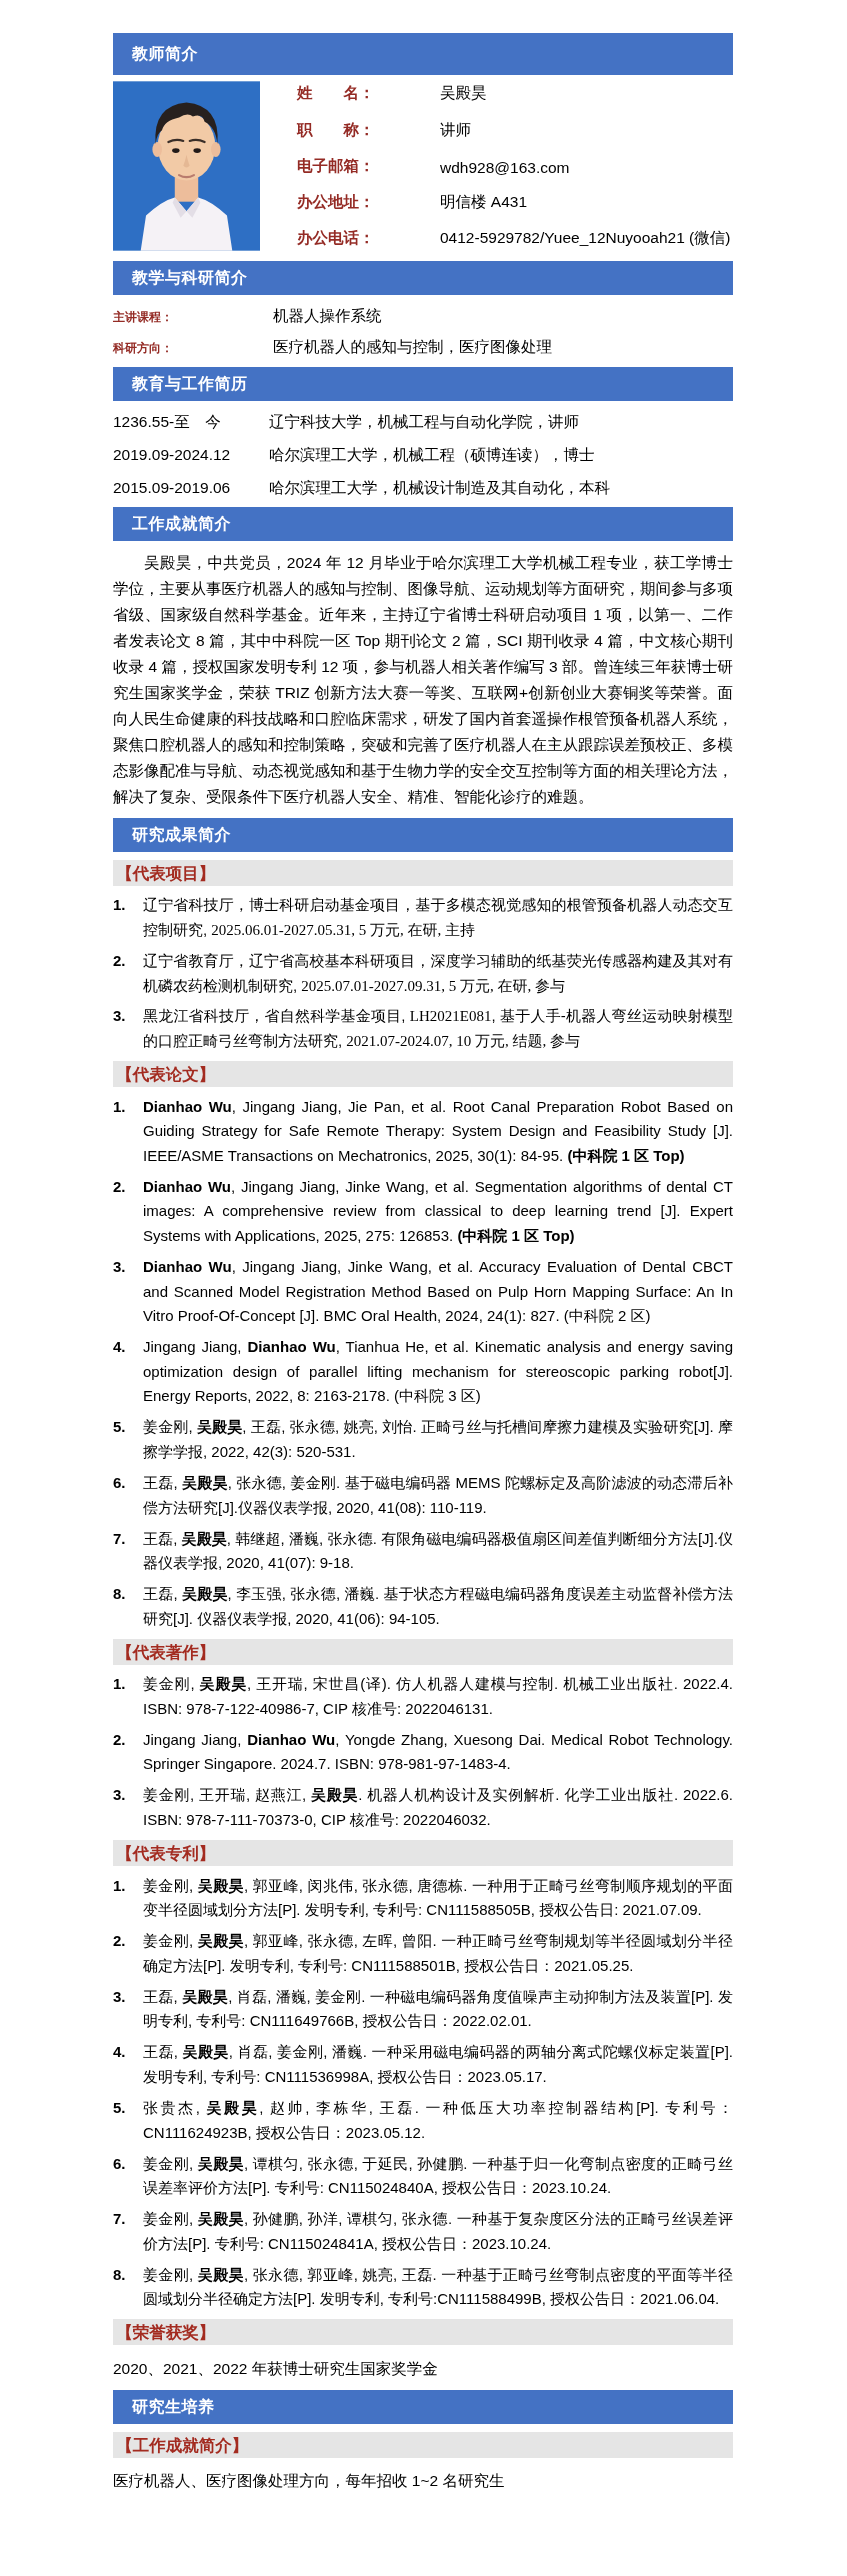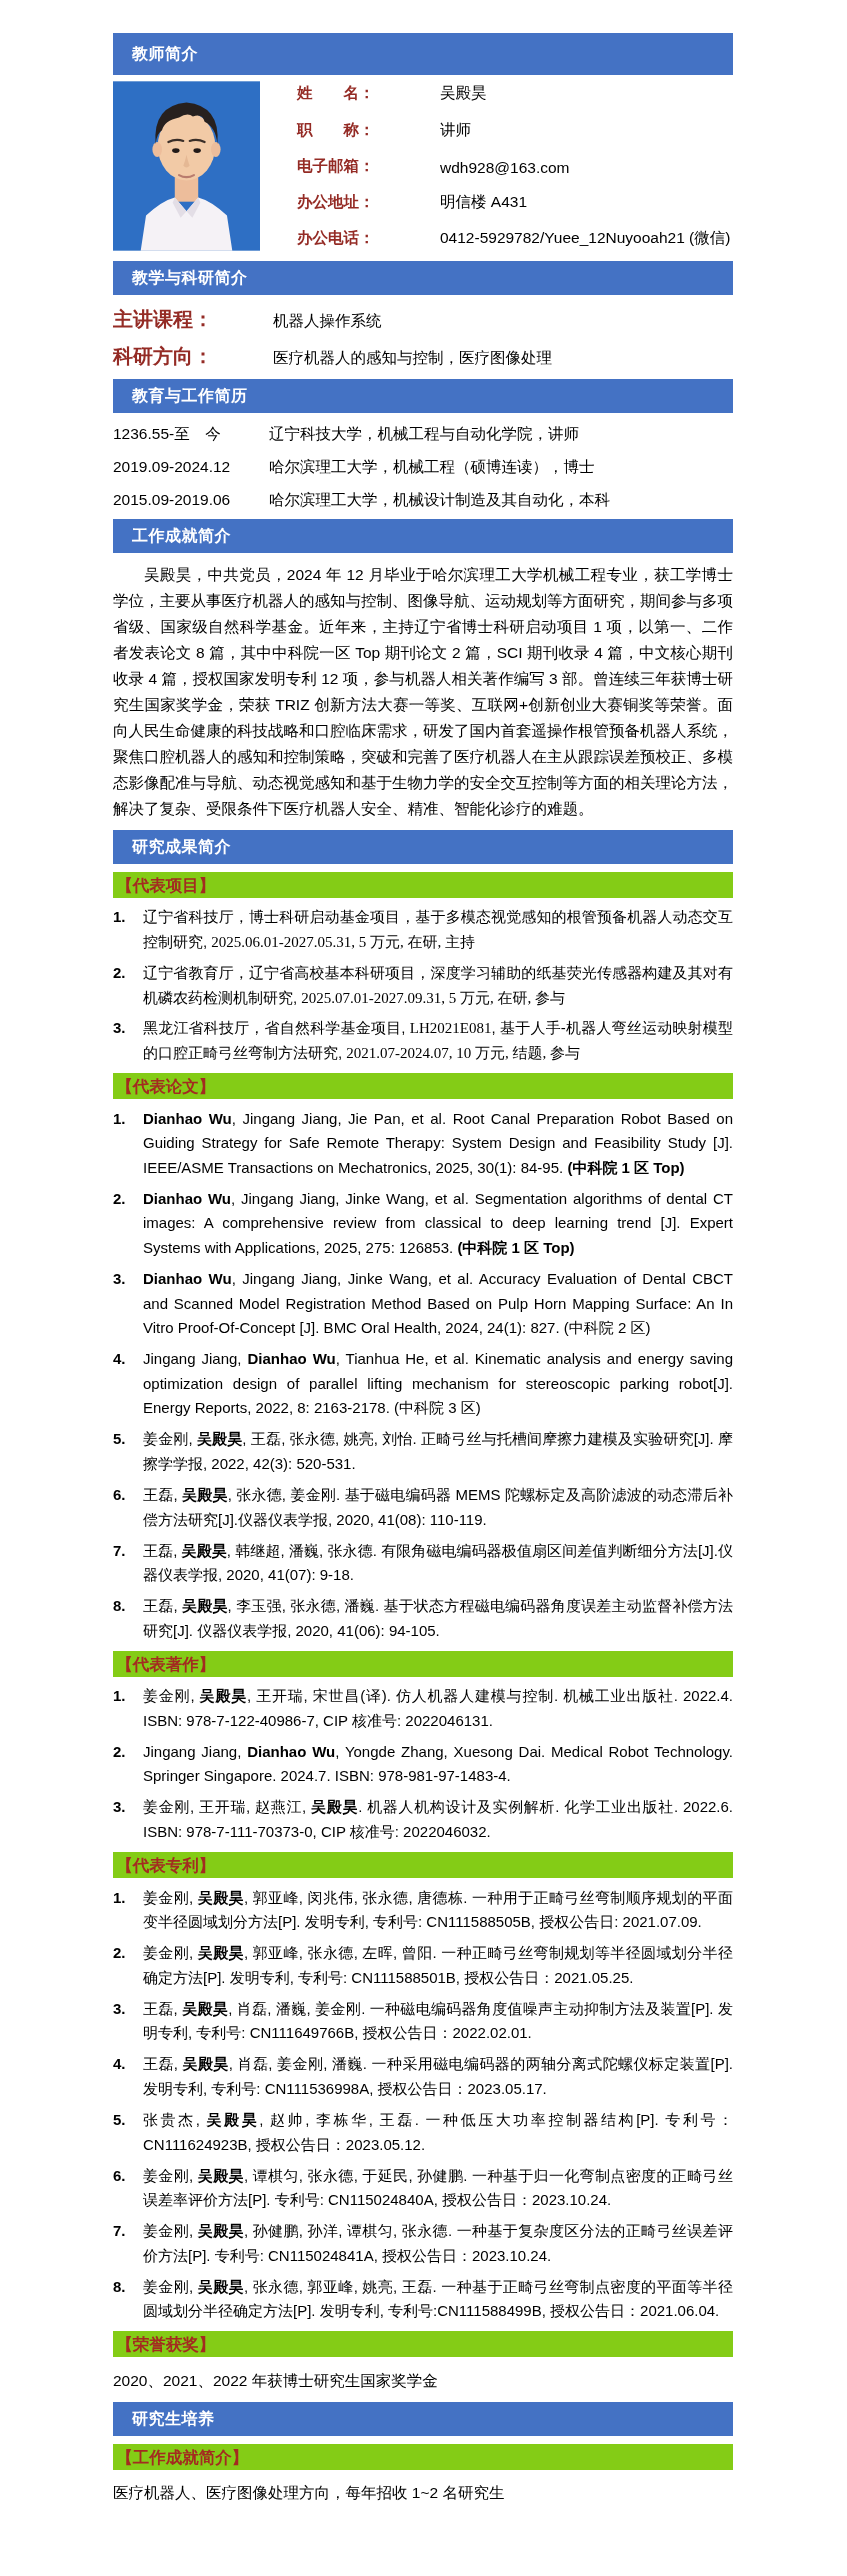--- a/index.html
+++ b/index.html
@@ -49,41 +49,41 @@
     width:143px;
     flex:none;
   }
   .contact-value{font-size:15.5px;color:#000;}
   
   .kv-block{margin-top:2.1px;}
   .kv-row{display:flex;margin-top:10.7px;align-items:baseline;}
   .kv-label{
     color:#942B25;
     font-weight:700;
-    font-size:20px;
+    font-size:12px;
     width:160px;
     flex:none;
   }
   .kv-value{font-size:15.5px;}
   
   .edu-block{margin-top:1.1px;}
   .edu-row{display:flex;margin-top:11.7px;align-items:baseline;}
   .edu-period{font-size:15.5px;width:156px;flex:none;}
   .edu-detail{font-size:15.5px;flex:1;}
   
   .achievement{
     margin:8.5px 0 0 0;
     font-size:15.5px;
     line-height:26px;
     text-align:justify;
     text-indent:2em;
   }
   
   .substrip{
-    background:#84cc16;
+    background:#e5e5e5;
     height:26px;
     line-height:26px;
     margin-top:7.5px;
     padding-left:3.2px;
     font-size:16.5px;
     font-weight:700;
     color:#A32B20;
   }
   
   .num-list{margin-top:7.5px;}

